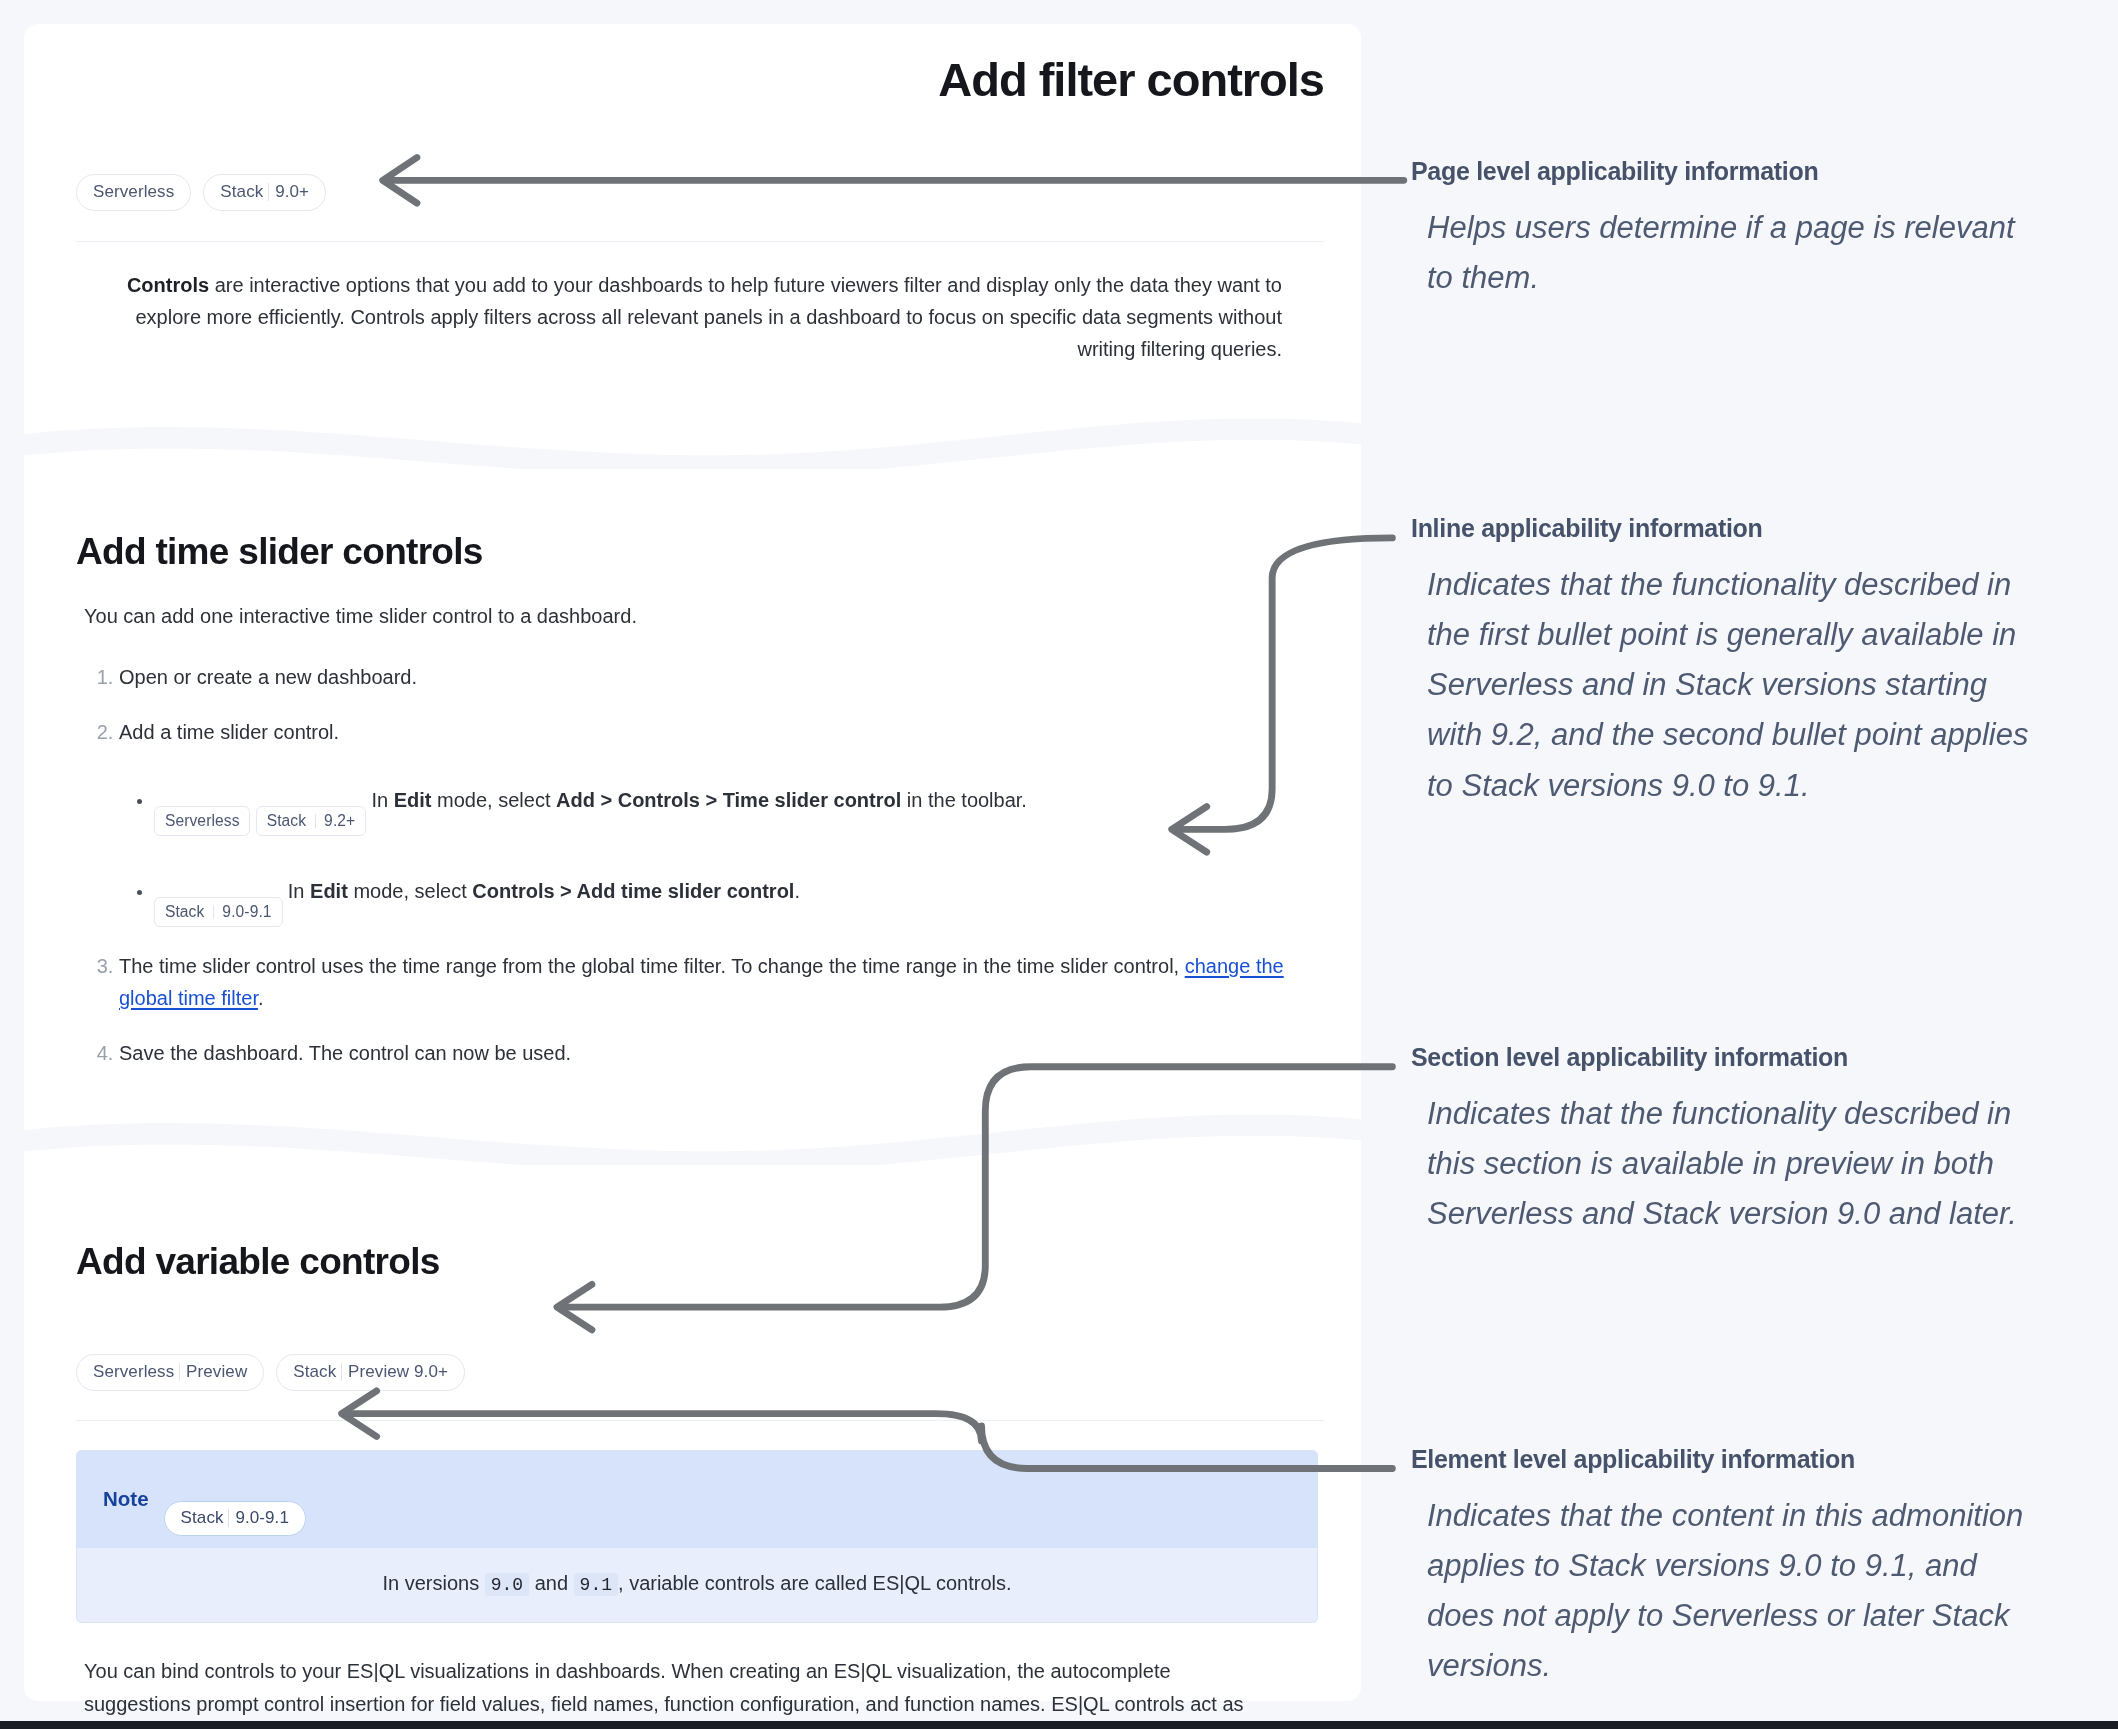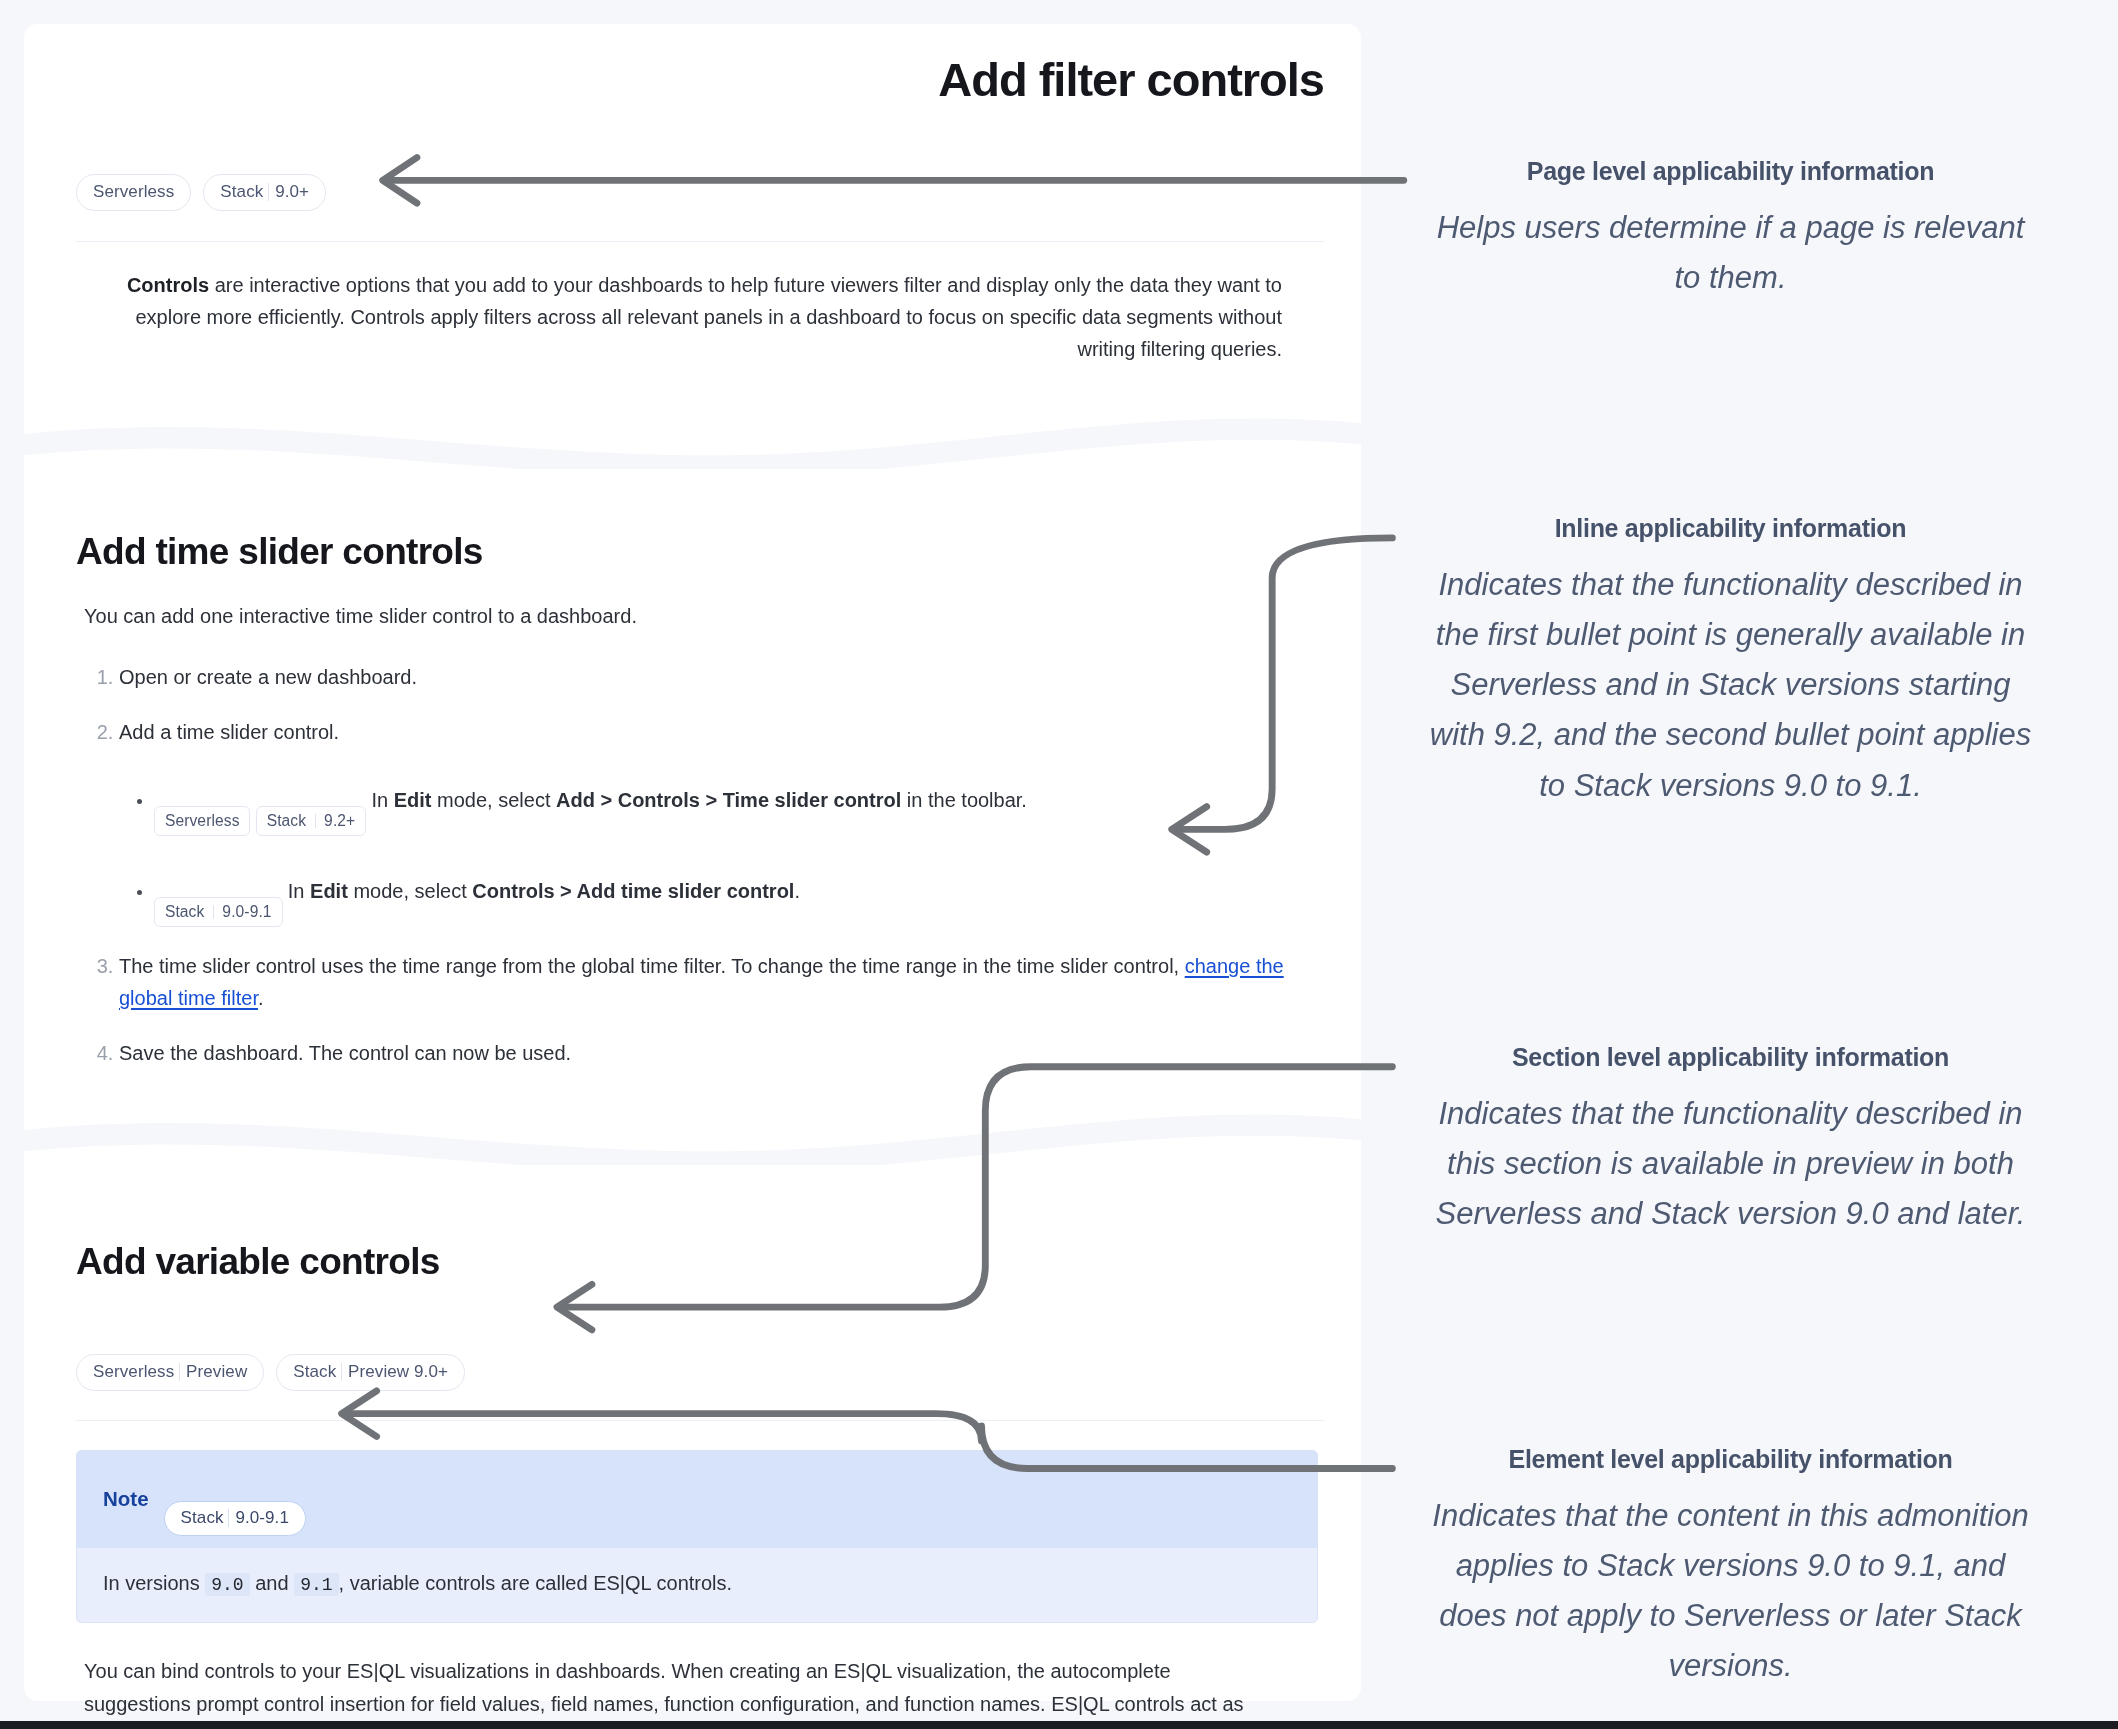--- a/index.html
+++ b/index.html
@@ -172,20 +172,21 @@
     margin-bottom: 23px;
   }
   ul.subbullets > li::marker { color: #4a4f58; font-size: 16.7px; }
 
   
   .admonition {
     border-radius: 5.3px;
     overflow: hidden;
     background: #e8eefc;
     border: 0.8px solid #d8e3f8;
+    text-align: center;
   }
   .admonition .adm-head {
     display: flex;
     align-items: center;
     gap: 15px;
     background: #d7e3fa;
     padding: 12px 26px;
   }
   .admonition .adm-label {
     font-size: 20.5px;
@@ -205,21 +206,20 @@
     border-radius: 3px;
     padding: 1.5px 6px;
     color: #23262d;
   }
 
   
   .annotation {
     position: absolute;
     left: 1411px;
     width: 639px;
-    text-align: center;
   }
   .annotation .ann-title {
     font-size: 25px;
     font-weight: 700;
     letter-spacing: -0.3px;
     color: #46526a;
     margin: 0 0 16.7px 0;
     line-height: 1.2;
   }
   .annotation .ann-text {

